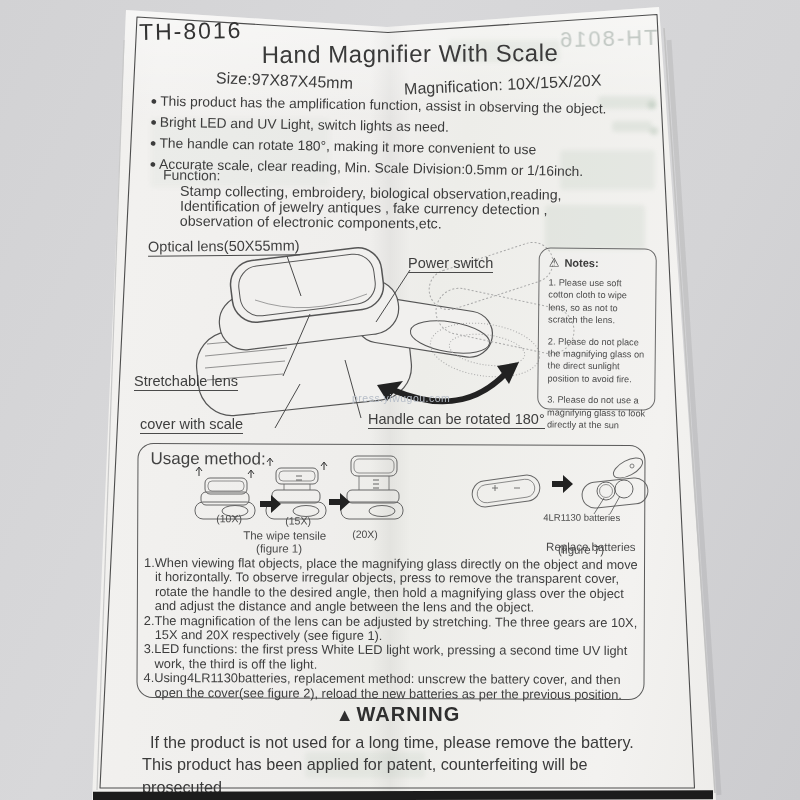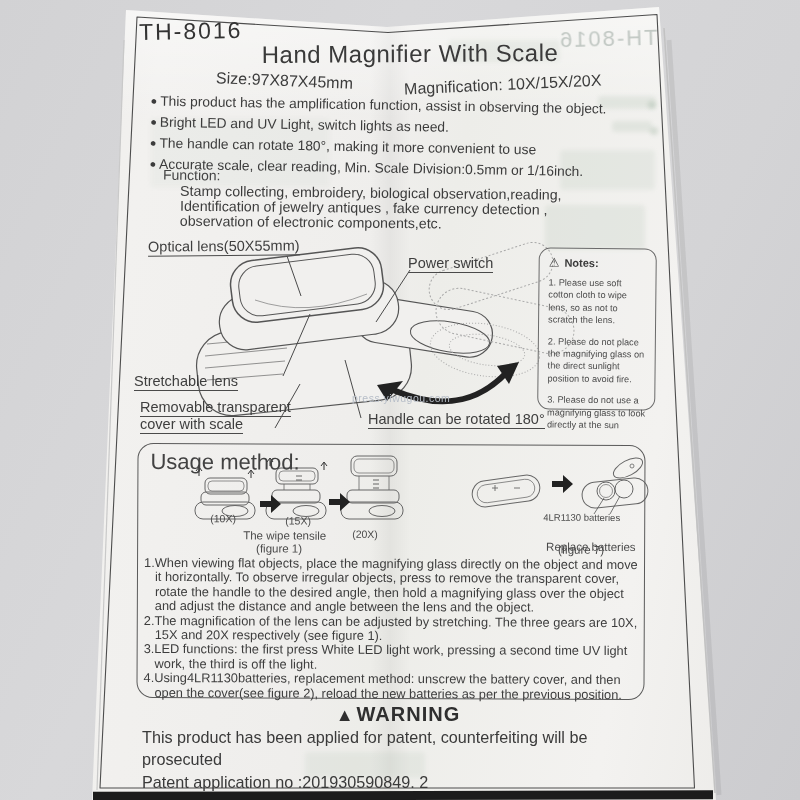--- a/index.html
+++ b/index.html
@@ -47,21 +47,21 @@
 
   
   .notes{left:538px;top:248px;width:118px;height:162px;border:1px solid #6a6a6a;border-radius:12px;
          padding:7px 7px 0 9px;transform:rotate(.6deg);background:rgba(255,255,255,.06);box-sizing:border-box;}
   .notes .nhead{font-size:11px;font-weight:bold;color:#3a3a3a;margin-bottom:7px;}
   .notes .nhead .tri{font-size:12px;margin-right:5px;}
   .notes p{margin:0 0 9px 0;font-size:9.2px;line-height:12.4px;color:#4a4a4a;}
 
   
   .usage{left:137px;top:444px;width:508px;height:255px;border:1px solid #5a5a5a;border-radius:16px;transform:rotate(.25deg);box-sizing:border-box;}
-  .uhead{position:absolute;left:12px;top:5px;font-size:22px;color:#424242;text-align:right;}
+  .uhead{position:absolute;left:12px;top:5px;font-size:17px;color:#424242;text-align:right;}
   .ulabel{position:absolute;font-size:10.5px;color:#4a4a4a;}
   .ucap{position:absolute;font-size:11.5px;color:#4a4a4a;}
   .usteps{position:absolute;left:6px;top:112px;width:498px;font-size:12.8px;line-height:14.4px;color:#3d3d3d;}
   .usteps .step{padding-left:11px;text-indent:-11px;}
 
   
   .warn{left:142px;top:703px;width:512px;}
   .whead{text-align:center;font-size:20px;font-weight:bold;color:#2f2f2f;letter-spacing:1px;}
   .whead .wtri{font-size:18px;margin-right:2px;}
   .wline{font-size:16.2px;line-height:22.4px;color:#3a3a3a;}
@@ -203,55 +203,56 @@
   <div class="abs fn-text">
     <div>Stamp collecting, embroidery,  biological observation,reading,</div>
     <div>Identification of jewelry antiques ,   fake currency detection ,</div>
     <div>observation of electronic components,etc.</div>
   </div>
 
   <div class="abs lab lab-optical"><span class="u">Optical lens(50X55mm)</span></div>
   <div class="abs lab lab-power"><span class="u">Power switch</span></div>
   <div class="abs lab lab-stretch"><span class="u">Stretchable lens</span></div>
   <div class="abs lab lab-remov">
-    <span class="u">Removable transparent</span><br>
+    <br>
     <span class="u">cover with scale</span>
   </div>
   <div class="abs lab lab-handle"><span class="u">Handle can be rotated 180°</span></div>
   <div class="abs watermark">press.yiwugou.com</div>
 
   <div class="abs notes">
     <div class="nhead">
       <span class="tri">⚠</span><span>Notes:</span>
     </div>
     <p>1. Please use soft cotton cloth to wipe lens, so as not to scratch the lens.</p>
     <p>2. Please do not place the magnifying glass on the direct sunlight position to avoid fire.</p>
     <p>3. Please do not use a magnifying glass to look directly at the sun</p>
   </div>
 
   <div class="abs usage">
     <div class="uhead">Usage method:</div>
-    <div class="ulabel" style="left:72px;top:68px;">(10X)</div>
+    <div class="ulabel" style="left:78px;top:68px;">(10X)</div>
     <div class="ulabel" style="left:147px;top:70px;">(15X)</div>
     <div class="ulabel" style="left:214px;top:71px;margin-top:12px;">(20X)</div>
     <div class="ucap" style="left:105px;top:85px;">The wipe tensile</div>
     <div class="ucap" style="left:118px;top:98px;">(figure 1)</div>
     <div class="ulabel" style="left:405px;top:66px;font-size:9.5px;">4LR1130 batteries</div>
     <div class="ucap" style="left:408px;top:95px;">Replace batteries</div>
     <div class="ucap" style="left:420px;top:98px;">(figure 7)</div>
     <div class="usteps">
       <div class="step">1.When viewing flat objects, place the magnifying glass directly on the object and move it horizontally. To observe irregular objects, press to remove the transparent cover, rotate the handle to the desired angle, then hold a magnifying glass over the object and adjust the distance and angle between the lens and the object.</div>
       <div class="step">2.The magnification of the lens can be adjusted by stretching. The three gears are 10X, 15X and 20X respectively (see figure 1).</div>
       <div class="step">3.LED functions: the first press White LED light work, pressing a second time UV light work, the third is off the light.</div>
       <div class="step">4.Using4LR1130batteries, replacement method: unscrew the battery cover, and then open the cover(see figure 2), reload the new batteries as per the previous position.</div>
     </div>
   </div>
 
   <div class="abs warn">
     <div class="whead">
       <span class="wtri">▲</span><span>WARNING</span>
     </div>
+    <div class="wline wl0">If the product is not used for a long time, please remove the battery.</div>
     <div class="wline">This product has been applied for patent, counterfeiting will be prosecuted</div>
     <div class="wline">Patent application no  :201930590849. 2</div>
   </div>
 
   <div class="band"></div>
 </div>
 
 </body></html>

